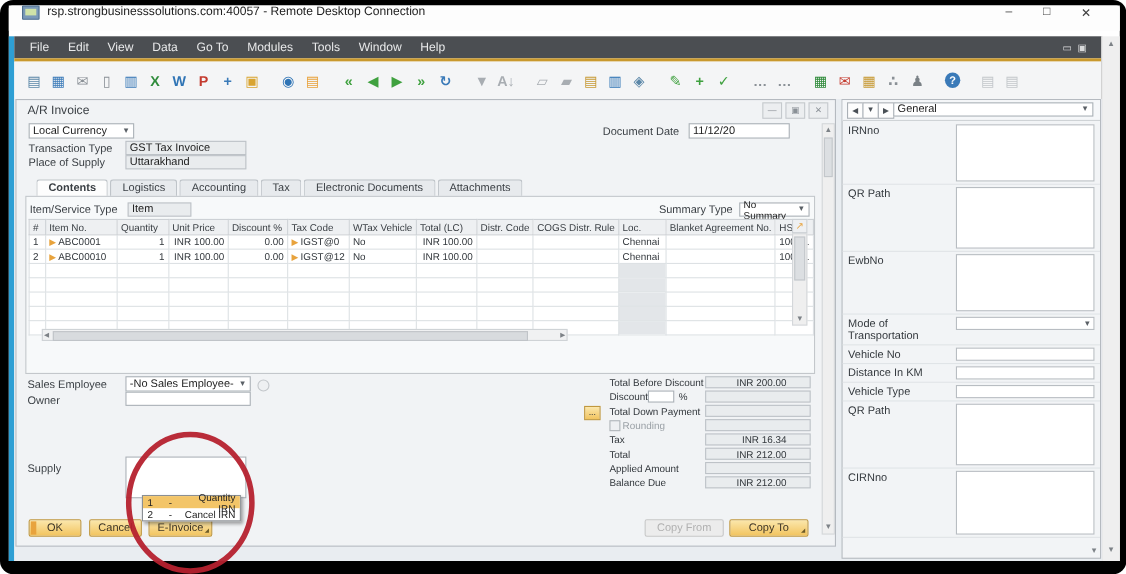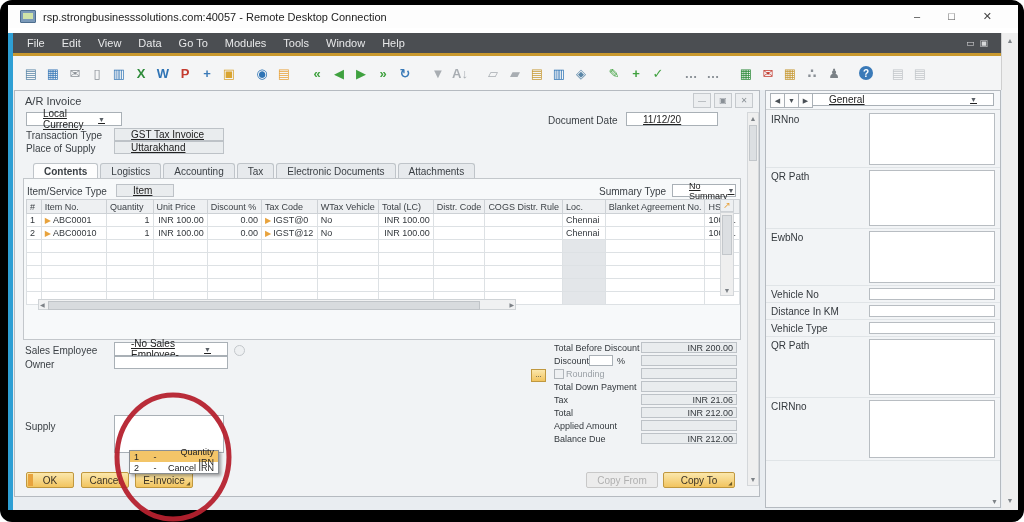--- a/index.html
+++ b/index.html
@@ -1,21 +1,21 @@
 <!DOCTYPE html>
 <html style="--menu-bar-bg: #4b4e52; --gold-line: #c9992e; --blue-edge: #2e9fd4; --workarea-bg: #e9edf1; --button-gold-top: #fbe7ac; --button-gold-bottom: #f2c45f; --button-border: #c0983f; --popup-highlight: #f3c568; --link-arrow: #e8a33d; --annotation-red: #b5212e;"><head>
 <meta charset="utf-8">
 <style>
   html,body{margin:0;padding:0;background:#fff;}
   .stage{position:relative;width:1024px;height:522px;background:#000;border-radius:12px;overflow:hidden;
          font-family:"Liberation Sans","DejaVu Sans",sans-serif;-webkit-font-smoothing:antialiased;}
   .abs{position:absolute;}
   
   .rdp-window{position:absolute;left:8px;top:5px;width:1010px;height:505px;background:#fff;border-radius:3px 3px 0 0;}
-  .rdp-titlebar{position:absolute;left:0;top:0;right:0;height:23px;display:flex;align-items:center;
+  .rdp-titlebar{position:absolute;left:0;top:0;right:0;height:23px;display:flex;
                 padding-left:12px;font-size:11px;color:#222;background:#fdfdfd;}
   .rdp-ico{width:14px;height:11px;background:#7a99b8;border:1px solid #4d6e8e;border-radius:1px;margin-right:7px;position:relative;}
   .rdp-ico:after{content:"";position:absolute;left:2px;top:2px;right:2px;bottom:3px;background:#cfe3a8;}
   .rdp-controls{margin-left:auto;margin-right:26px;display:flex;gap:28px;font-size:11px;color:#444;}
   .rdp-controls span{cursor:default;}
   
   .blue-strip{position:absolute;left:0;top:28px;width:5px;bottom:0;background:var(--blue-edge);}
   .menubar{position:absolute;left:5px;right:16px;top:28px;height:20px;background:var(--menu-bar-bg);
            display:flex;align-items:center;gap:17px;padding-left:14px;font-size:11px;color:#e8e9ea;}
   .menu-item{cursor:default;}
@@ -32,21 +32,21 @@
   .workarea{position:absolute;left:5px;right:16px;top:85px;bottom:0;background:var(--workarea-bg);}
   
   .doc-window{position:absolute;left:6px;top:85px;width:746px;height:407px;background:#f1f3f5;
               border:1px solid #b5bac0;box-sizing:border-box;z-index:1;font-size:10px;color:#33383d;}
   .dw-title{position:absolute;left:10px;top:4px;font-size:11px;color:#3a3f44;}
   .dw-ctrls{position:absolute;right:6px;top:2px;display:flex;gap:3px;}
   .dw-ctrls span{width:16px;height:13px;background:#eceef0;border:1px solid #c5c9cd;font-size:8px;
                  display:inline-flex;align-items:center;justify-content:center;color:#8a9096;}
   .lbl{position:absolute;color:#3a3f44;}
   .inp{position:absolute;background:#fff;border:1px solid #a9b0b6;box-sizing:border-box;font-size:10px;
-       padding:0 16px;display:flex;align-items:center;color:#222;text-decoration:underline;}
+       padding:0 3px;display:flex;align-items:center;color:#222;}
   .ro{background:#e9ecee;border:1px solid #bdc2c7;}
   .sel .caret{margin-left:auto;font-size:7px;color:#5a6066;}
   .tabs{position:absolute;left:18px;top:72px;display:flex;font-size:10px;}
   .tab{padding:2px 10px 1px;border:1px solid #bfc4c9;border-bottom:none;background:#e7eaed;color:#3a3f44;
        border-radius:3px 3px 0 0;margin-right:2px;height:13px;}
   .tab.active{background:#fdfdfd;font-weight:bold;position:relative;top:0px;}
   .tabpage{position:absolute;left:8px;top:87px;width:718px;height:162px;background:#f7f9fa;
            border:1px solid #c3c7cb;box-sizing:border-box;}
   
   table.grid{position:absolute;left:2px;top:20px;border-collapse:collapse;table-layout:fixed;font-size:9px;background:#fff;}
@@ -62,21 +62,21 @@
   .grid-vscroll .thumb{position:absolute;left:1px;right:1px;top:2px;height:38px;background:#dcdfe2;border:1px solid #c3c7cb;}
   .hscroll{position:absolute;left:14px;top:120px;width:478px;height:11px;background:#f0f1f2;border:1px solid #cfd3d6;box-sizing:border-box;}
   .hscroll .thumb{position:absolute;left:9px;top:1px;width:430px;height:7px;background:#d8dbde;border:1px solid #c0c4c8;}
   .hscroll .sb-l{position:absolute;left:1px;top:1px;font-size:6px;color:#7d8287;}
   .hscroll .sb-r{position:absolute;right:1px;top:1px;font-size:6px;color:#7d8287;}
   
   .totals{position:absolute;left:516px;top:250px;width:206px;font-size:9px;}
   .tot-row{position:relative;height:13px;display:flex;align-items:center;}
   .tot-row .tl{position:absolute;left:23px;white-space:nowrap;}
   .tot-row .tv{position:absolute;left:110px;width:96px;height:11px;background:#e9ecee;border:1px solid #bdc2c7;
-               box-sizing:border-box;text-align:right;padding:0 3px;line-height:10px;}
+               box-sizing:border-box;text-align:right;padding:0 21px;line-height:10px;}
   .tot-row .pct-in{position:absolute;left:58px;width:24px;height:11px;background:#fff;border:1px solid #a9b0b6;box-sizing:border-box;}
   .tot-row .pct{position:absolute;left:86px;}
   .tot-row .cb{position:absolute;left:23px;width:8px;height:8px;border:1px solid #b0b5ba;background:#eef0f2;}
   .tot-row.dim .tl{color:#9aa0a6;}
   .tot-row.cbrow .tl{left:35px;}
   .ellipsis-btn{position:absolute;left:0px;top:28px;width:15px;height:13px;background:linear-gradient(var(--button-gold-top),var(--button-gold-bottom));
                 border:1px solid var(--button-border);box-sizing:border-box;font-size:8px;text-align:center;line-height:9px;}
   
   .btn{position:absolute;height:16px;font-size:10px;color:#3b3325;display:flex;align-items:center;justify-content:center;
        background:linear-gradient(var(--button-gold-top),var(--button-gold-bottom));border:1px solid var(--button-border);
@@ -407,32 +407,32 @@
       <div class="tot-row">
             <span class="tl">Total Before Discount</span>
             <span class="tv">INR 200.00</span>
           </div>
           <div class="tot-row">
             <span class="tl">Discount</span>
             <span class="pct-in"></span>
             <span class="pct">%</span>
             <span class="tv"></span>
           </div>
+          <div class="tot-row">
+            <span class="tl">Total Down Payment</span>
+            <span class="tv"></span>
+          </div>
           <div class="tot-row dim cbrow">
             <span class="cb"></span>
             <span class="tl">Rounding</span>
             <span class="tv"></span>
           </div>
           <div class="tot-row">
-            <span class="tl">Total Down Payment</span>
-            <span class="tv"></span>
-          </div>
-          <div class="tot-row">
             <span class="tl">Tax</span>
-            <span class="tv">INR 21.06</span>
+            <span class="tv">INR 16.34</span>
           </div>
           <div class="tot-row">
             <span class="tl">Total</span>
             <span class="tv">INR 212.00</span>
           </div>
           <div class="tot-row">
             <span class="tl">Applied Amount</span>
             <span class="tv"></span>
           </div>
           <div class="tot-row">
@@ -495,20 +495,26 @@
           </div>
           <div class="udf-row">
             <span class="ul">QR Path</span>
             <div class="ub" style="height: 56px;"></div>
           </div>
           <div class="udf-row">
             <span class="ul">EwbNo</span>
             <div class="ub" style="height: 52px;"></div>
           </div>
           <div class="udf-row">
+            <span class="ul">Mode of Transportation</span>
+            <div class="ub" style="height: 12px;">
+              <span class="caret">▼</span>
+            </div>
+          </div>
+          <div class="udf-row">
             <span class="ul">Vehicle No</span>
             <div class="ub" style="height: 12px;"></div>
           </div>
           <div class="udf-row">
             <span class="ul">Distance In KM</span>
             <div class="ub" style="height: 12px;"></div>
           </div>
           <div class="udf-row">
             <span class="ul">Vehicle Type</span>
             <div class="ub" style="height: 12px;"></div>

